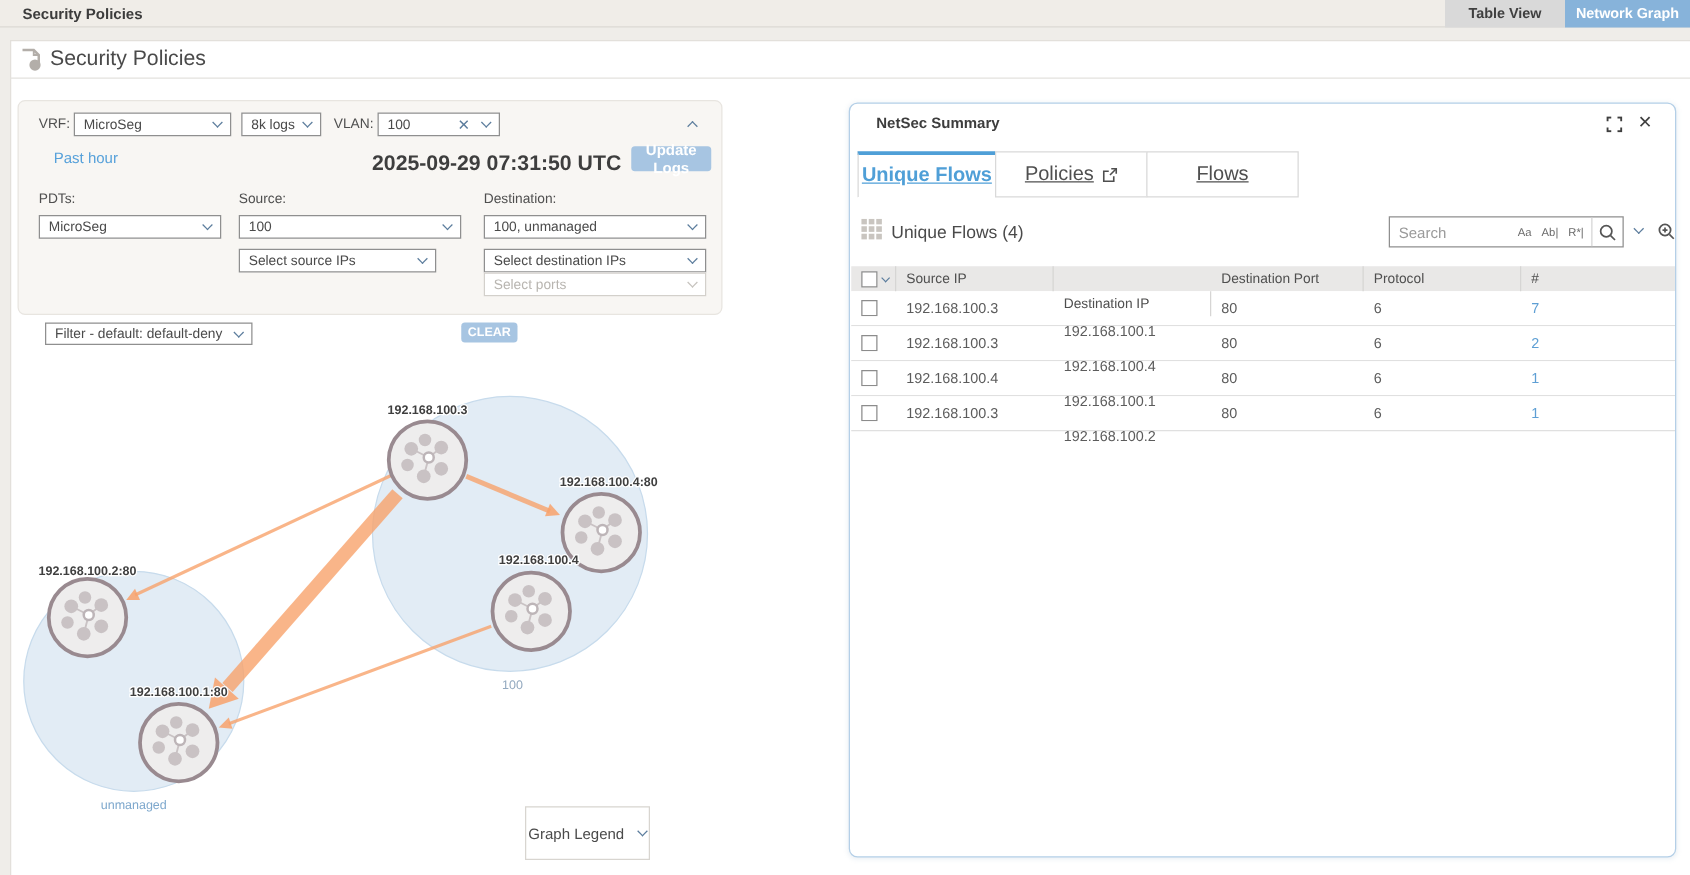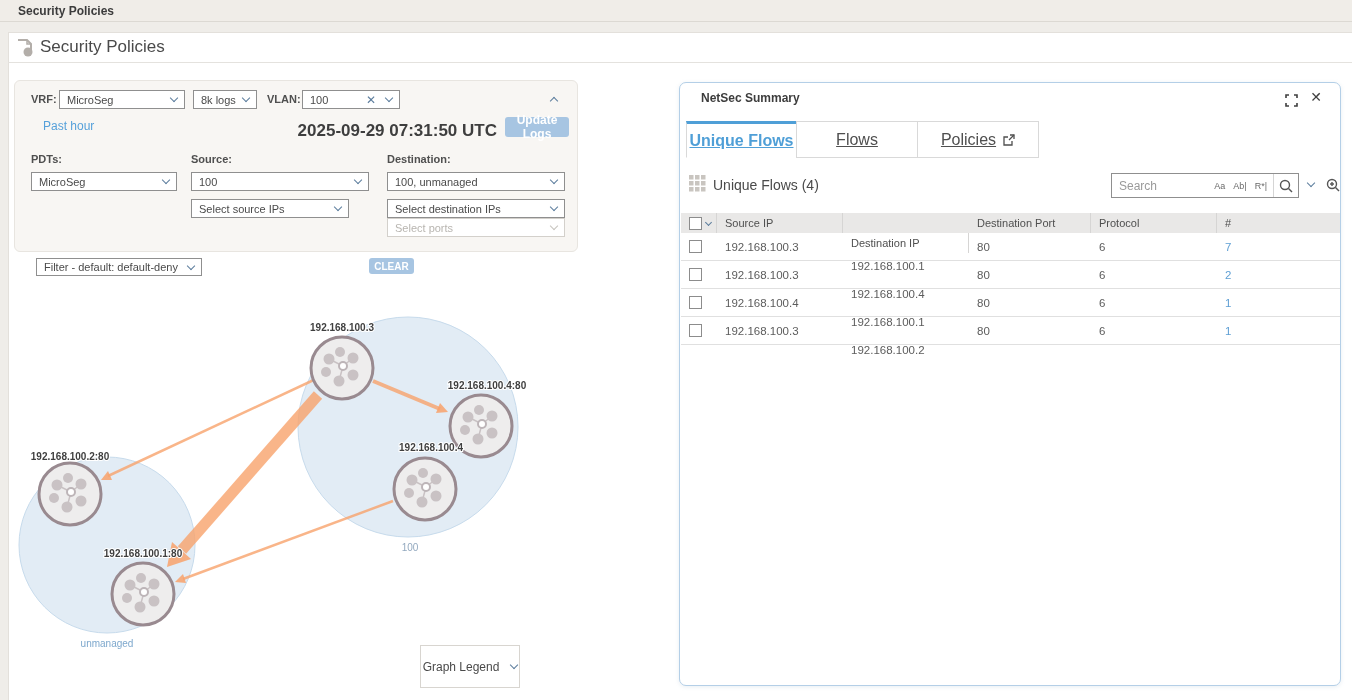--- a/index.html
+++ b/index.html
@@ -15,21 +15,21 @@
   .vt-graph { width:100px; background:#87b3da; color:#ffffff; }
 
   
   .main-bg { position:absolute; left:8px; top:32px; width:1344px; height:668px; background:#ffffff; border-top:1px solid #e3e0db; border-left:1px solid #e3e0db; }
   .page-header { position:absolute; left:8px; top:32px; width:1344px; height:31px; border-bottom:1px solid #e4e2de; }
   .ph-icon { position:absolute; left:6px; top:5px; }
   .ph-title { position:absolute; left:32px; top:5px; font-size:17px; color:#4a4a4a; }
 
   
   .filter-card { position:absolute; left:14px; top:80px; width:564px; height:172px; background:#f8f6f3; border:1px solid #e8e5e0; border-radius:6px; }
-  .flabel { position:absolute; font-size:11px; color:#4f4f4f;font-weight:bold; }
+  .flabel { position:absolute; font-size:11px; color:#4f4f4f; }
   .dd { position:absolute; height:19px; background:#fff; border:1px solid #8f8f8f; display:flex; align-items:center; padding:0 7px; font-size:11px; color:#4a4a4a; cursor:pointer; }
   .dd .dd-text { flex:1; overflow:hidden; white-space:nowrap; }
   .chev { width:6px; height:6px; border-right:1.6px solid #5c7d9d; border-bottom:1.6px solid #5c7d9d; transform:rotate(45deg); margin-top:-3px; flex:0 0 auto; }
   .chev-up { transform:rotate(225deg); margin-top:3px; }
   .dd.disabled { border-color:#d3d0cb; color:#b8b5b0; cursor:default; }
   .dd.disabled .chev { border-color:#c6c3be; }
   .x-icon { font-size:12px; color:#5c7d9d; margin-right:10px; line-height:1; }
   .link { font-size:12px; color:#57a1da; cursor:pointer; }
   .timestamp { position:absolute; font-size:17px; font-weight:bold; color:#3e3e3e; }
   .btn-blue { background:#a7c5e2; color:#fff; font-weight:bold; border:none; border-radius:3px; display:flex; align-items:center; justify-content:center; cursor:pointer; position:absolute; }
@@ -83,20 +83,24 @@
   .cb { width:13px; height:13px; border:1px solid #8c8c8c; background:#fff; flex:0 0 auto; cursor:pointer; }
   .hd-chev { width:5px; height:5px; border-right:1.4px solid #5c7d9d; border-bottom:1.4px solid #5c7d9d; transform:rotate(45deg); margin-top:-2px; cursor:pointer; }
 </style>
 </head>
 <body>
 
 <div class="page">
 
   <div class="topbar">
     <div class="topbar-title">Security Policies</div>
+    <div class="view-toggle">
+      <div class="vt-btn vt-table">Table View</div>
+      <div class="vt-btn vt-graph">Network Graph</div>
+    </div>
   </div>
 
   <div class="main-bg"></div>
   <div class="page-header">
     <span class="ph-icon">
       <svg width="22" height="22" viewBox="0 0 22 22">
         <path d="M4 3 h9 l4 4 v9" fill="none" stroke="#b3aea9" stroke-width="2"></path>
         <path d="M13 3 v4 h4" fill="none" stroke="#b3aea9" stroke-width="1.5"></path>
         <circle cx="14" cy="15" r="4.5" fill="#b3aea9"></circle>
       </svg>
@@ -238,29 +242,29 @@
           <path d="M4 12 H1 V9"></path>
       </svg>
     </span>
     <span class="ns-close">✕</span>
 
     <div class="tabs">
       <div class="tab active" style="width:111px;">
         <span>Unique Flows</span>
       </div>
       <div class="tab" style="width:122px;">
-        <span>Flows</span>
-      </div>
-      <div class="tab" style="width:122px;">
         <span>Policies</span>
         <svg width="12" height="12" viewBox="0 0 12 12" fill="none" stroke="#4f4f4f" stroke-width="1.3">
           <path d="M9 7 v4 H1 V3 h4"></path>
             <path d="M7 1 h4 v4"></path>
             <path d="M11 1 L6 6"></path>
         </svg>
+      </div>
+      <div class="tab" style="width:122px;">
+        <span>Flows</span>
       </div>
     </div>
 
     <span class="ns-grid-icon">
       <svg width="17" height="17" viewBox="0 0 17 17" fill="#c9c5c0">
         <rect x="0" y="0" width="4.5" height="4.5"></rect>
           <rect x="6" y="0" width="4.5" height="4.5"></rect>
           <rect x="12" y="0" width="4.5" height="4.5"></rect>
         <rect x="0" y="6" width="4.5" height="4.5"></rect>
           <rect x="6" y="6" width="4.5" height="4.5"></rect>

